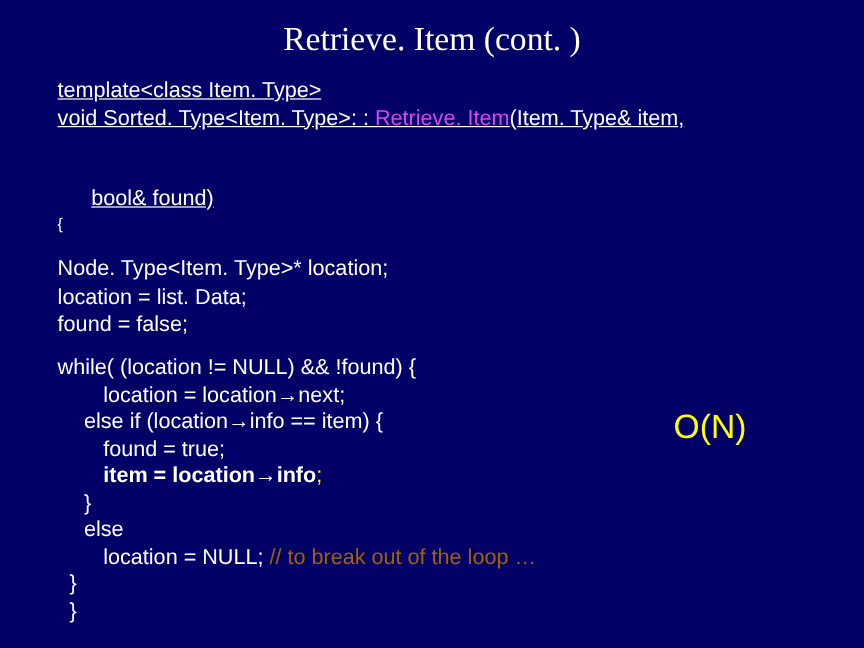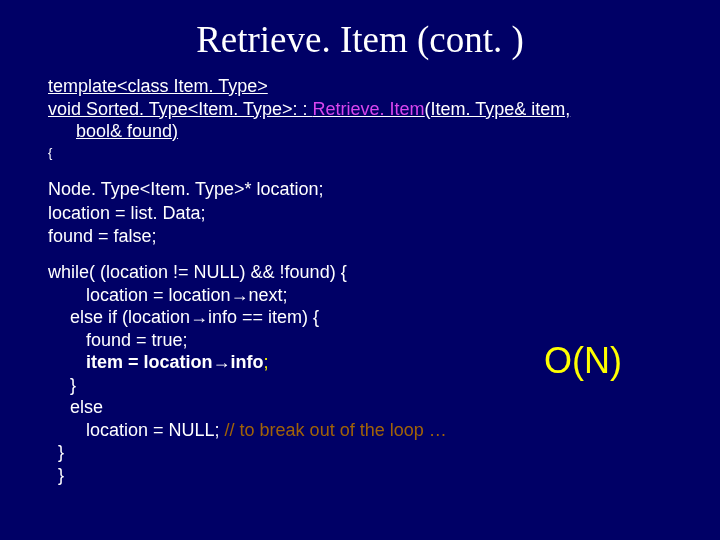--- a/index.html
+++ b/index.html
@@ -7,54 +7,54 @@
     width: 720px;
     height: 540px;
     background: #000066;
     font-family: Arial, Helvetica, sans-serif;
     overflow: hidden;
     position: relative;
   }
   .title {
     color: #ffffff;
     font-family: "Times New Roman", Times, serif;
-    font-size: 37px;
+    font-size: 28px;
     text-align: center;
     padding-top: 18px;
     padding-bottom: 14px;
   }
   .content {
     padding-left: 48px;
     padding-right: 20px;
     color: #ffffff;
     font-size: 18px;
     line-height: 1.25;
   }
   .sig1, .sig2, .sig3 { font-weight: normal; text-decoration: underline; }
-  .sig3 { padding-left: 28px; }
+  .sig3 { padding-left: 28px; margin-top: 45px; }
   .brace {
     font-size: 13px;
     margin-top: 2px;
   }
   .decl { margin-top: 17px; }
   .block1 { margin-top: 2px; }
   .block2 { margin-top: 14px; }
   .indent1 { padding-left: 22px; margin-top: 14px; }
   .indent1b { padding-left: 22px; }
   .indent2 { padding-left: 38px; }
   .close { padding-left: 10px; }
   .comment { color: #a16207; }
   .method { color: #d946ef; }
   .semi-yellow { color: #ffff00; }
   .bigO {
     position: absolute;
     right: 98px;
     top: 340px;
     color: #ffff00;
-    font-size: 36px;
+    font-size: 28px;
     font-weight: normal;
   }
 </style>
 </head>
 <body>
 
 <div class="title">Retrieve. Item (cont. )</div>
 
 <div class="content">
   <div class="sig1">template&lt;class Item. Type&gt;</div>

